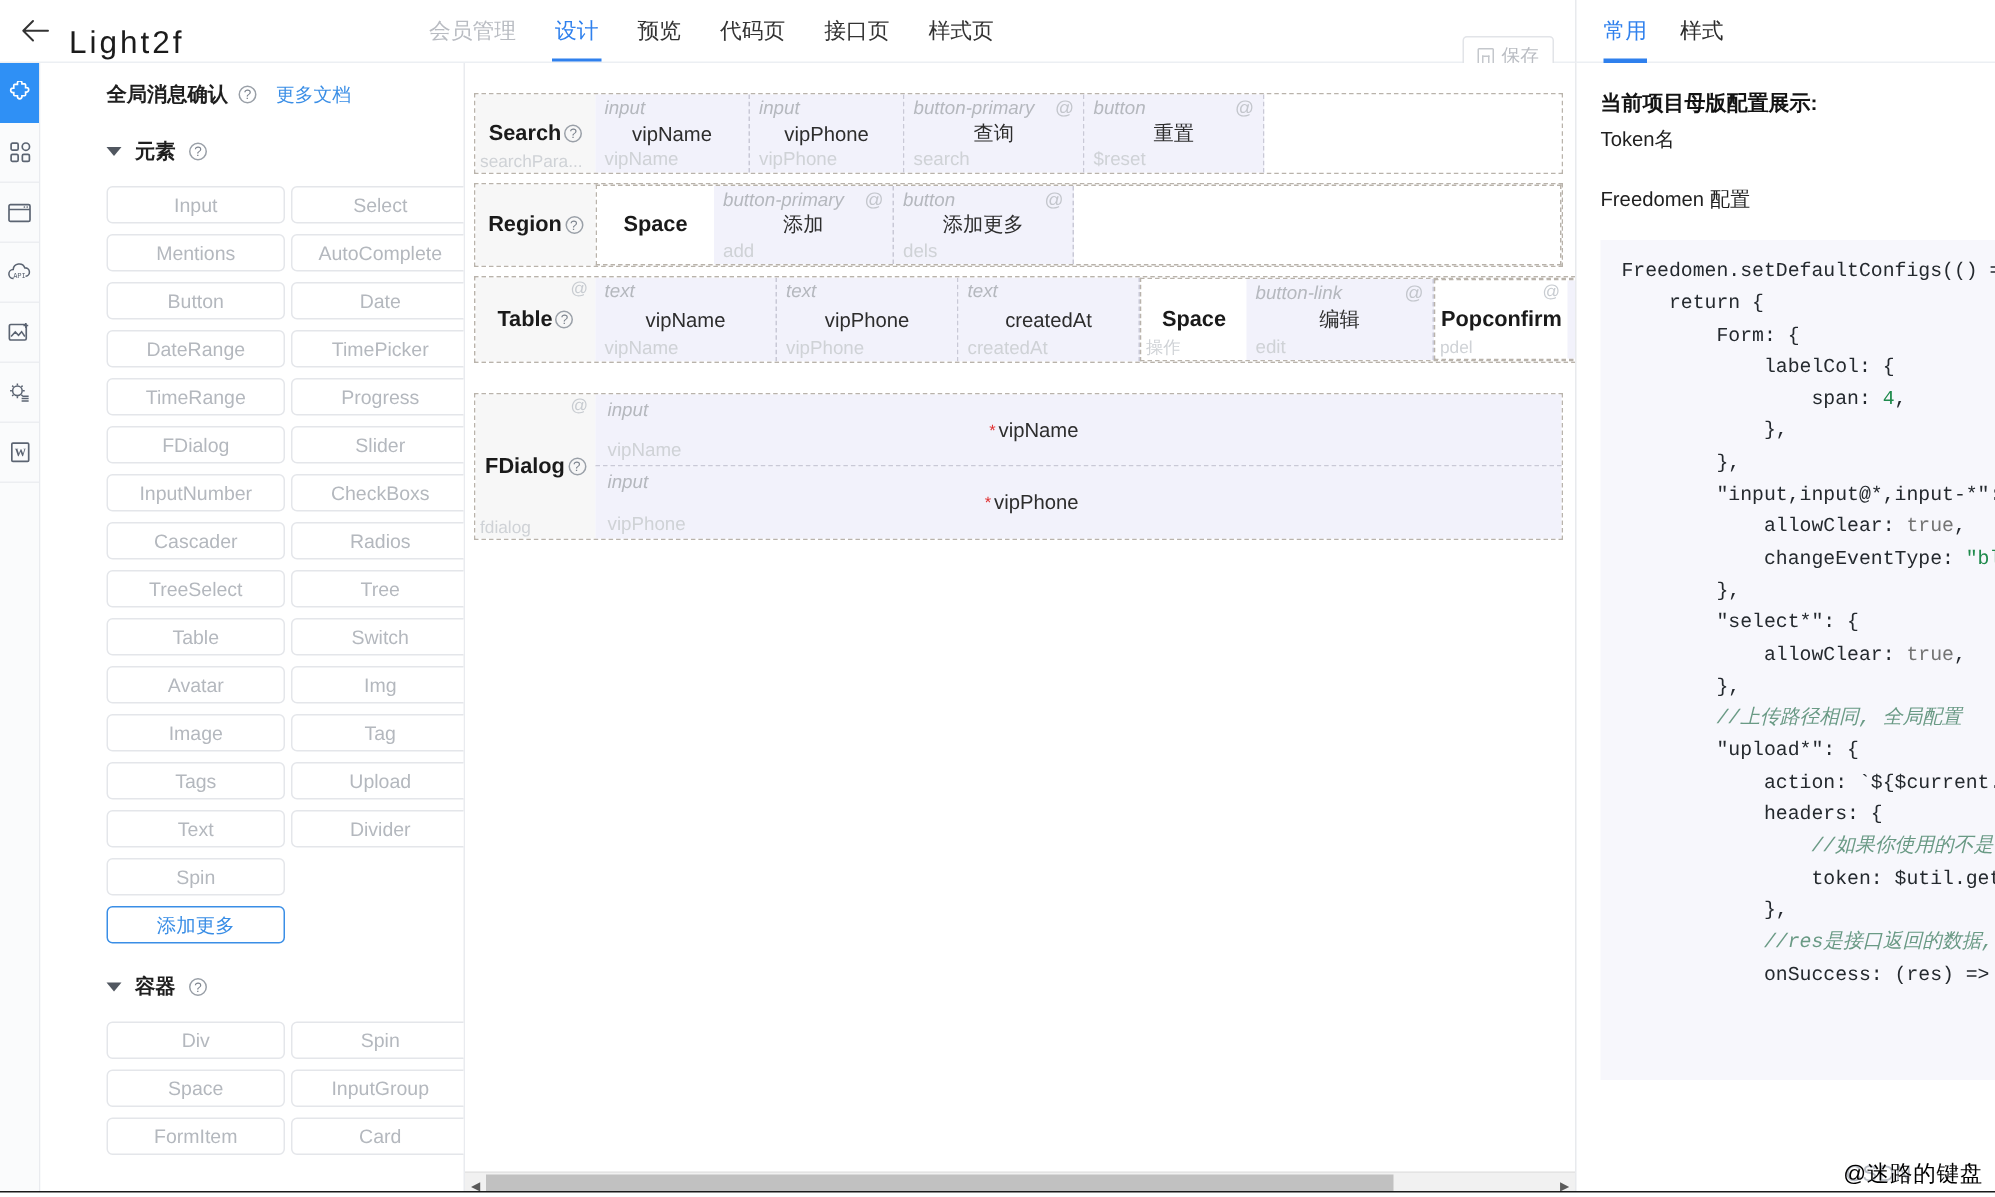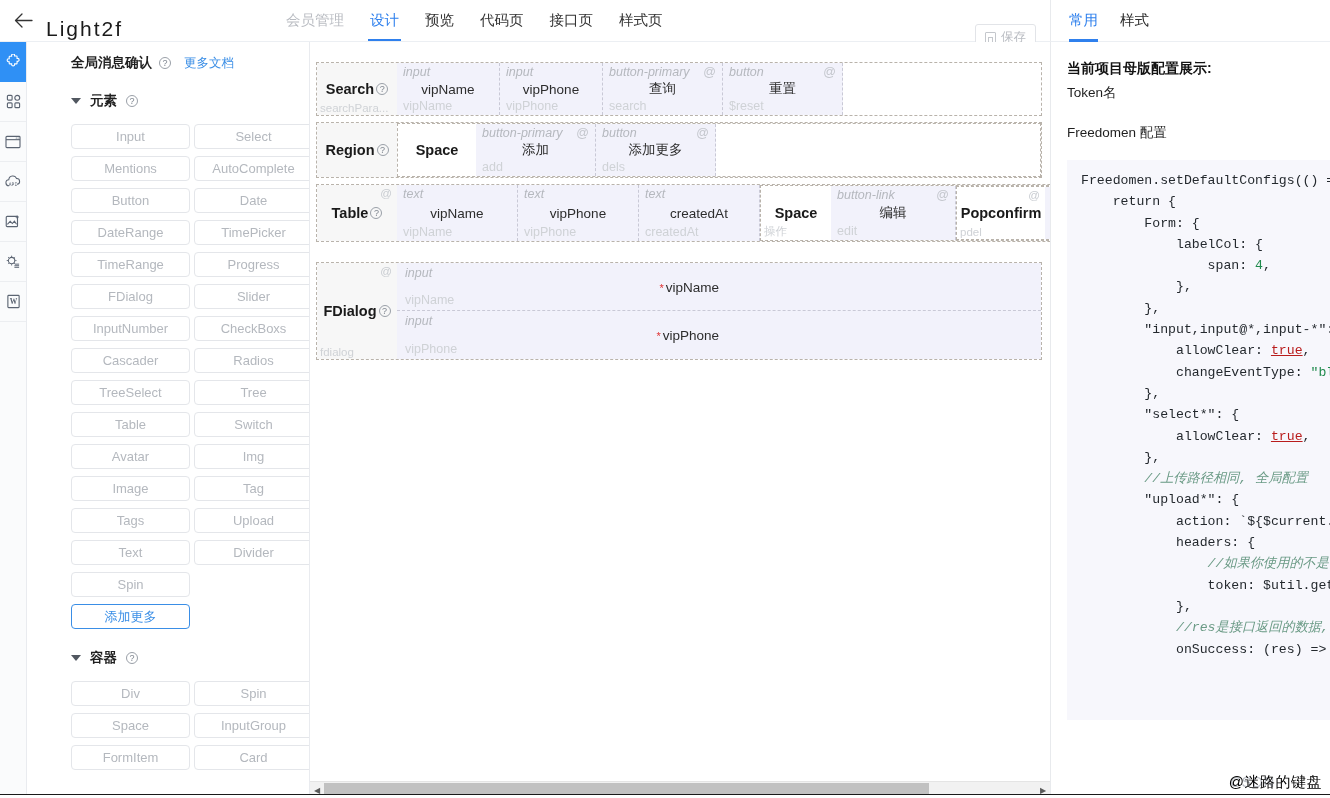--- a/index.html
+++ b/index.html
@@ -113,21 +113,21 @@
   .rp-inner { padding: 18px 0 0 16px; }
   .rp-h1 { font-size: 14px; font-weight: 700; color: #131313; margin-bottom: 6px; }
   .rp-sub { font-size: 13.5px; color: #1f1f1f; margin-bottom: 18px; }
   .code-box { background: #f7f7fc; padding: 12px 14px; margin-right: 0; font-family: "Liberation Mono", "DejaVu Sans Mono", monospace;
               font-size: 13.5px; color: #2b2b5e; white-space: pre; overflow: hidden; }
   .rp-sub2 { font-size: 13.5px; color: #1f1f1f; margin: 22px 0 18px 0; }
   .code-box2 { background: #f7f7fc; padding: 10px 0 10px 14px; font-family: "Liberation Mono", "DejaVu Sans Mono", monospace;
                font-size: 13.2px; line-height: 21.3px; white-space: pre; overflow: hidden; color: #24292e; height: 560px; }
   .tk-str { color: #1f8a4c; }
   .tk-num { color: #1f8a4c; }
-  .tk-bool { color: #b91c1c; text-decoration: underline; }
+  .tk-bool { color: #737373; }
   .tk-com { color: #6a9a85; font-style: italic; }
   .tk-pl { color: #24292e; }
 
   .watermark { position: absolute; right: 8px; bottom: 6px; font-size: 15px; color: #b9bdc4;
                letter-spacing: 0.5px; white-space: nowrap; pointer-events: none; }
   .watermark .cn { color: #000000; margin-left: -46px; }
   .bottom-bar { position: absolute; left: 0; right: 0; bottom: 0; height: 4px; background: #fff; border-top: 1px solid #1a1a1a; }
 </style>
 </head>
 <body>

